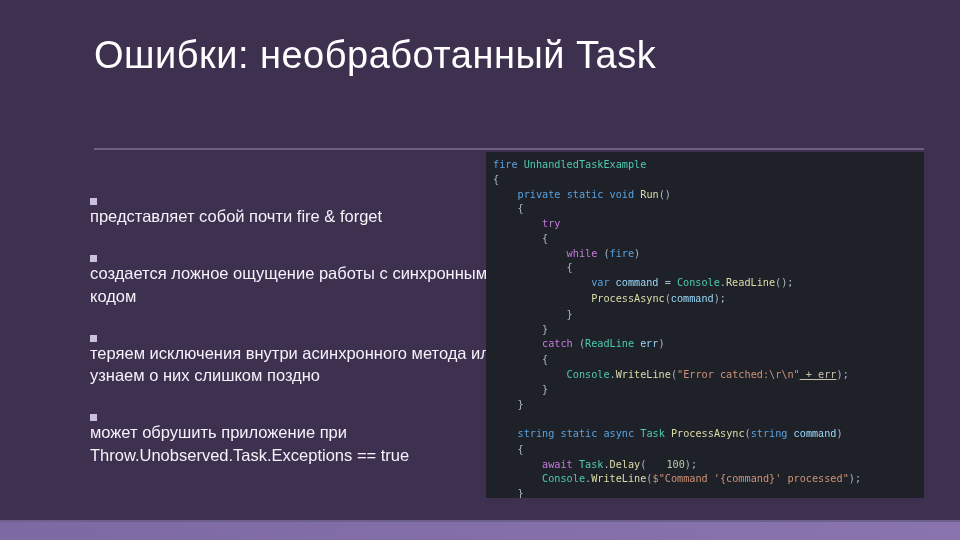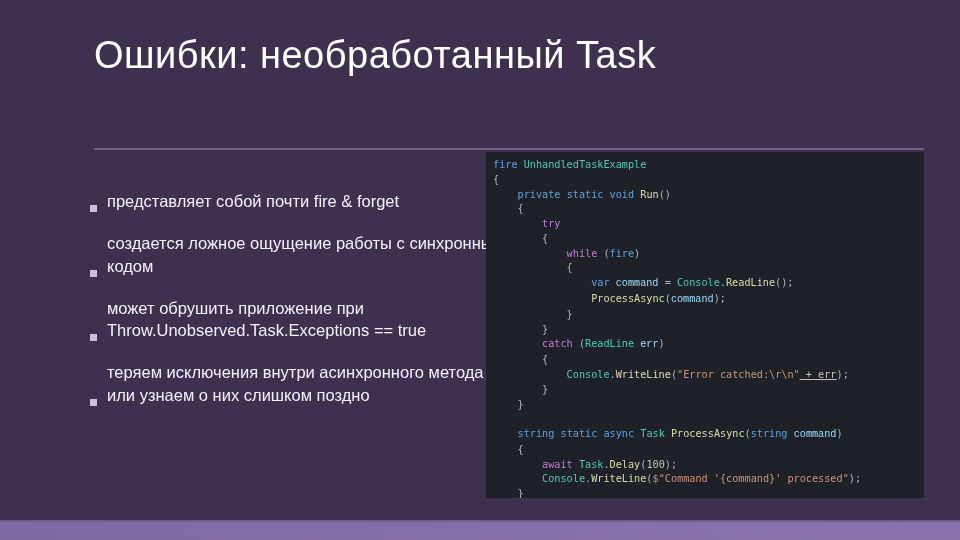--- a/index.html
+++ b/index.html
@@ -39,23 +39,24 @@
     left: 0;
     right: 0;
     bottom: 0;
   }
   .bullets {
     width: 420px;
     padding: 30px 0 0 90px;
   }
   .bullets .item {
     display: flex;
-    align-items: flex-end;
+    align-items: flex-start;
     margin-bottom: 20px;
     line-height: 1.35;
+    flex-direction: column;
   }
   .sq {
     width: 7px;
     height: 7px;
     background: #c9c1db;
     margin-top: 8px;
     margin-right: 10px;
     flex: 0 0 7px;
   }
   .txt {
@@ -78,21 +79,21 @@
     white-space: pre;
     overflow: hidden;
   }
   .codebox span { white-space: pre; }
   .kw   { color: #59a1df; }        
   .kw2  { color: #c678dd; margin-top: 36px; }        
   .typ  { color: #4ec9b0; }        
   .cls  { color: #a9b7c6; }        
   .fn   { color: #dcdcaa; text-align: right; }        
   .str  { color: #ce9178; }        
-  .lit  { color: #b5cea8; }        
+  .lit  { color: #b5cea8; margin-left: 20px; }        
   .var  { color: #9cdcfe; font-family: Liberation Mono, monospace; }        
   .plain{ color: #c9c1b0; text-decoration: underline; }
   .bottom-accent {
     position: absolute;
     left: 0;
     right: 0;
     bottom: 0;
     height: 18px;
     background: linear-gradient(90deg, #7e6aa3 0%, #8974ad 100%);
   }
@@ -118,25 +119,25 @@
       <div class="item">
         <div class="sq"></div>
         <div class="txt">представляет собой почти fire &amp; forget</div>
       </div>
       <div class="item">
         <div class="sq"></div>
         <div class="txt">создается ложное ощущение работы с синхронным кодом</div>
       </div>
       <div class="item">
         <div class="sq"></div>
-        <div class="txt">может обрушить приложение при Throw.Unobserved.Task.Exceptions == true</div>
+        <div class="txt">теряем исключения внутри асинхронного метода или узнаем о них слишком поздно</div>
       </div>
       <div class="item">
         <div class="sq"></div>
-        <div class="txt">теряем исключения внутри асинхронного метода или узнаем о них слишком поздно</div>
+        <div class="txt">может обрушить приложение при Throw.Unobserved.Task.Exceptions == true</div>
       </div>
     </div>
   </div>
 
   <div class="codebox"><span class="kw">fire</span> <span class="typ">UnhandledTaskExample</span>
 <span class="cls">{</span>
     <span class="kw">private</span> <span class="kw">static</span> <span class="kw">void</span> <span class="fn">Run</span><span class="cls">()</span>
     <span class="cls">{</span>
         <span class="kw2">try</span>
         <span class="cls">{</span>

